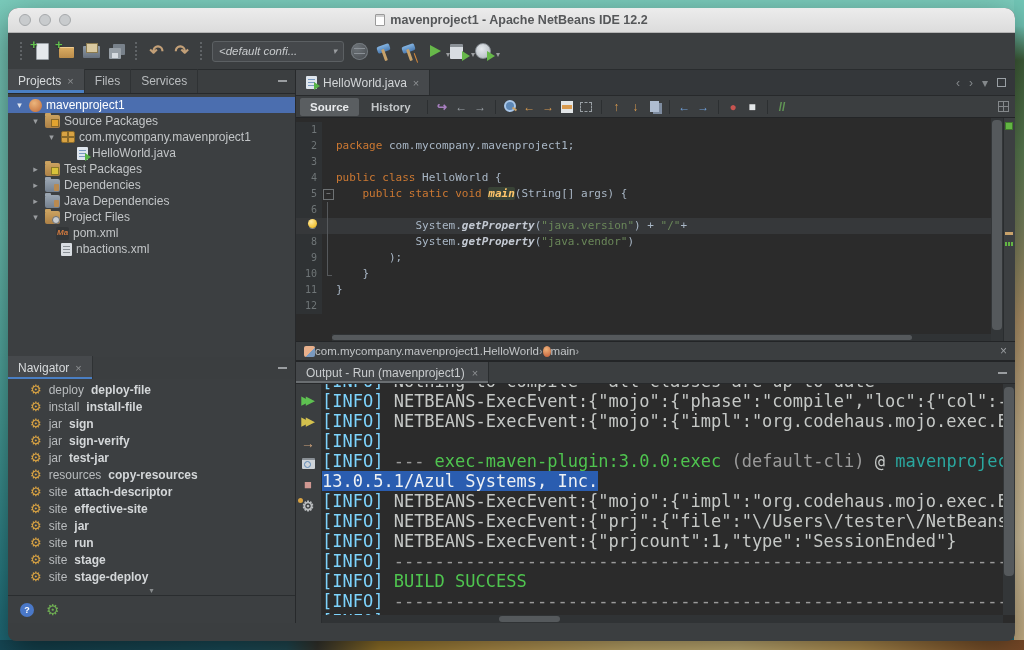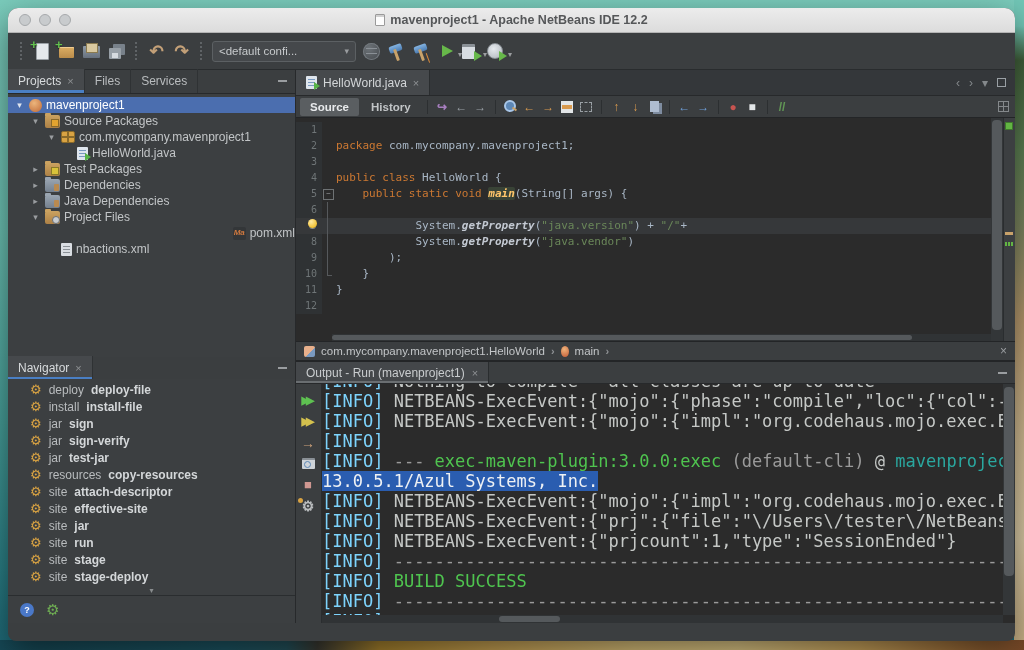--- a/index.html
+++ b/index.html
@@ -48,22 +48,22 @@
   .tbi-globe::after { content:""; position:absolute; left:6px; top:13px; width:11px; height:1px; background:#8a9096; box-shadow:0 -5px 0 #8a9096; }
   .tbi-build::before, .tbi-cleanbuild::before { content:""; position:absolute; left:4px; top:5px; width:13px; height:7px;
     background:linear-gradient(#84b4e2,#4a7ab0); border-radius:2px; transform:rotate(-20deg); }
   .tbi-build::after, .tbi-cleanbuild::after { content:""; position:absolute; left:10px; top:9px; width:3px; height:12px; background:#c8a26a; border-radius:1px; transform:rotate(-20deg); }
   .tbi-cleanbuild::after { box-shadow:5px 5px 0 -1px #d98a3a; }
   .tbi-run::before { content:""; position:absolute; left:7px; top:5px; border-left:11px solid #67b84a; border-top:6.5px solid transparent; border-bottom:6.5px solid transparent; }
   .dd-arrow { position:absolute; right:-4px; bottom:4px; color:#9a9da0; font-size:8px; }
   .tbi-debug::before { content:""; position:absolute; left:2px; top:4px; width:13px; height:12px; background:#d8dde2; border-top:3px solid #8a9096; border-radius:1px; }
   .tbi-debug::after, .tbi-profile::after { content:""; position:absolute; right:1px; bottom:2px; border-left:8px solid #67b84a; border-top:5px solid transparent; border-bottom:5px solid transparent; }
   .tbi-profile::before { content:""; position:absolute; left:2px; top:3px; width:14px; height:14px; border-radius:50%; background:radial-gradient(circle at 40% 35%,#e6eaee,#aeb5bb); border:1px solid #8a9096; }
-  #cfg-select { height:21px; width:144px; background:#45484b; border:1px solid #5c6063; border-radius:3px;
-    color:#c7cacc; font-size:11.5px; display:flex; align-items:center; padding:0 6px; margin:0 3px; }
+  #cfg-select { height:21px; width:132px; background:#45484b; border:1px solid #5c6063; border-radius:3px;
+    color:#c7cacc; font-size:11.5px; display:flex; align-items:center; padding:0 6px; margin:0 3px;font-style:italic; }
   #cfg-select .sel-arrow { margin-left:auto; color:#9a9da0; font-size:9px; }
   #search-wrap { margin-left:auto; margin-right:16px; display:flex; align-items:center; gap:5px; }
   .mag { width:15px; height:15px; position:relative; }
   .mag::before { content:""; position:absolute; left:1px; top:1px; width:8px; height:8px; border:2px solid #a8c6e8; border-radius:50%; background:#5d87b5; }
   .mag::after { content:""; position:absolute; left:9px; top:9px; width:5px; height:2px; background:#c8a26a; transform:rotate(40deg); }
   #search-field { width:150px; height:21px; background:#45484b; border:1px solid #26282a; color:#9a9da0; font-size:12px; display:flex; align-items:center; padding:0 7px; }
 
   
   #left { position:absolute; left:0; top:62px; width:288px; height:553px; border-right:1px solid #27292b; background:#0ea5e9; }
   .tab-row { height:24px; background:#3b3e40; border-bottom:1px solid #27292b; display:flex; align-items:flex-end; position:relative; }
@@ -152,21 +152,21 @@
   #code-vscroll { position:absolute; right:12px; top:0; width:12px; height:100%; background:#333638; }
   #code-vthumb { position:absolute; left:1px; top:2px; width:10px; height:94%; background:#55595c; border-radius:4px; }
   #err-stripe { position:absolute; right:0; top:0; width:12px; height:100%; background:#3c3f41; border-left:1px solid #2a2d2f; }
   #err-ok { position:absolute; right:2px; top:4px; width:8px; height:8px; background:#62b543; border:1px solid #3f7a2c; }
   .stripe-mark1 { position:absolute; right:2px; top:114px; width:8px; height:3px; background:#c8a26a; }
   .stripe-mark2 { position:absolute; right:2px; top:124px; width:8px; height:4px; background:repeating-linear-gradient(90deg,#62b543 0 2px,#3c3f41 2px 3px); }
   #code-hscroll { position:absolute; left:36px; right:24px; bottom:0; height:7px; background:#303335; }
   #code-hthumb { position:absolute; left:0; top:1px; width:88%; height:5px; background:#55595c; border-radius:3px; }
 
   #breadcrumb { position:absolute; left:0; top:271px; width:100%; height:19px; background:#3b3e40; border-top:1px solid #232527;
-    display:flex; align-items:center; gap:6px; padding:0 8px; font-size:11.5px; color:#c2c5c7; }
+    display:flex; align-items:center; padding:0 8px; font-size:11.5px; color:#c2c5c7; }
   .bc-file { width:11px; height:11px; border-radius:2px; background:linear-gradient(135deg,#e8b08c 55%,#7a9ac0 55%); }
   .bc-sep { color:#8e9194; font-size:11px; font-weight:bold; }
   .bc-main-ico { width:8px; height:11px; border-radius:50%; background:radial-gradient(circle at 40% 30%,#efb27a,#c05a35); }
   #bc-close { margin-left:auto; color:#9a9da0; font-size:12px; }
   #mid-gap { position:absolute; left:0; top:290px; width:100%; height:2px; background:#232527; }
 
   #output-tabrow { position:absolute; left:0; top:292px; width:100%; height:22px; background:#3b3e40; border-bottom:1px solid #27292b; display:flex; align-items:stretch; position:absolute; }
   #output-tab { display:flex; align-items:center; gap:7px; padding:0 10px; background:#44474a; color:#c9ccce; font-size:12px; position:relative; border-right:1px solid #2a2d2f; }
   #output-tab::after { content:""; position:absolute; left:0; right:0; bottom:0; height:2px; background:#6a6e71; }
 
@@ -297,21 +297,21 @@
         <div class="tree-row" style="padding-left: 22px;">
           <span class="chev">▸</span>
           <span class="ti tf ti-libs-folder"></span>
           <span class="tlabel">Java Dependencies</span>
         </div>
         <div class="tree-row" style="padding-left: 22px;">
           <span class="chev">▾</span>
           <span class="ti tf ti-config-folder"></span>
           <span class="tlabel">Project Files</span>
         </div>
-        <div class="tree-row" style="padding-left: 46px; justify-content: flex-end;">
+        <div class="tree-row" style="padding-left: 33px;">
           <span class="chev"></span>
           <span class="ti ti-maven-file"></span>
           <span class="tlabel">pom.xml</span>
         </div>
         <div class="tree-row" style="padding-left: 38px;">
           <span class="chev"></span>
           <span class="ti ti-xml-file"></span>
           <span class="tlabel">nbactions.xml</span>
         </div>
       </div>

